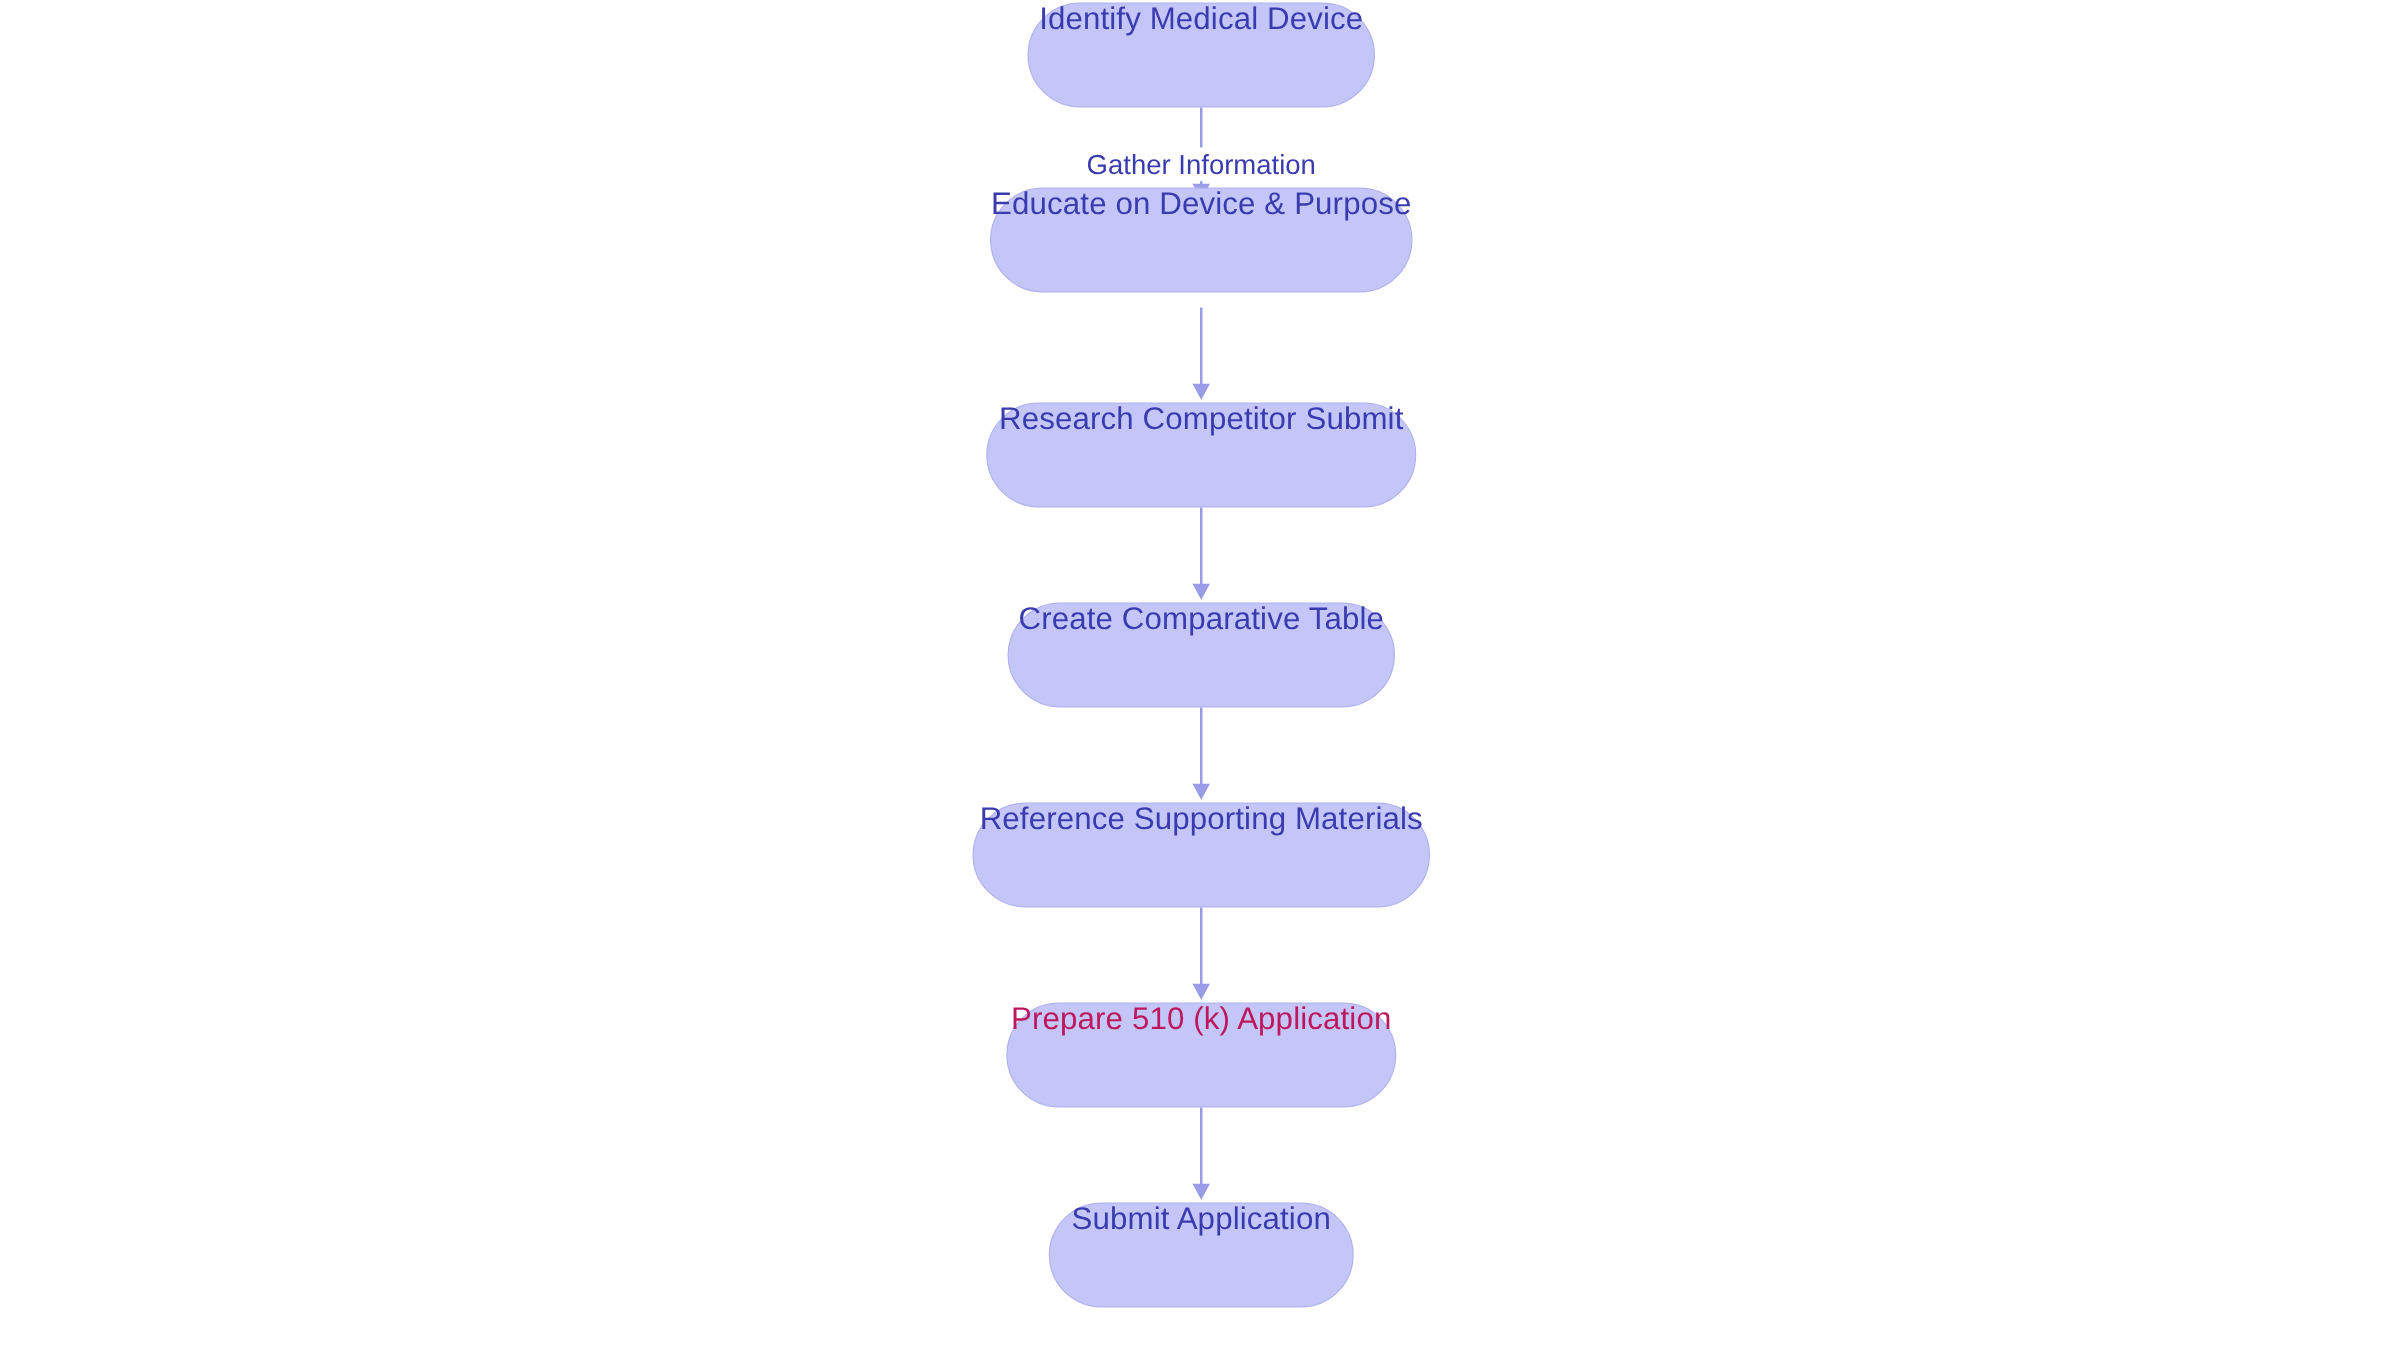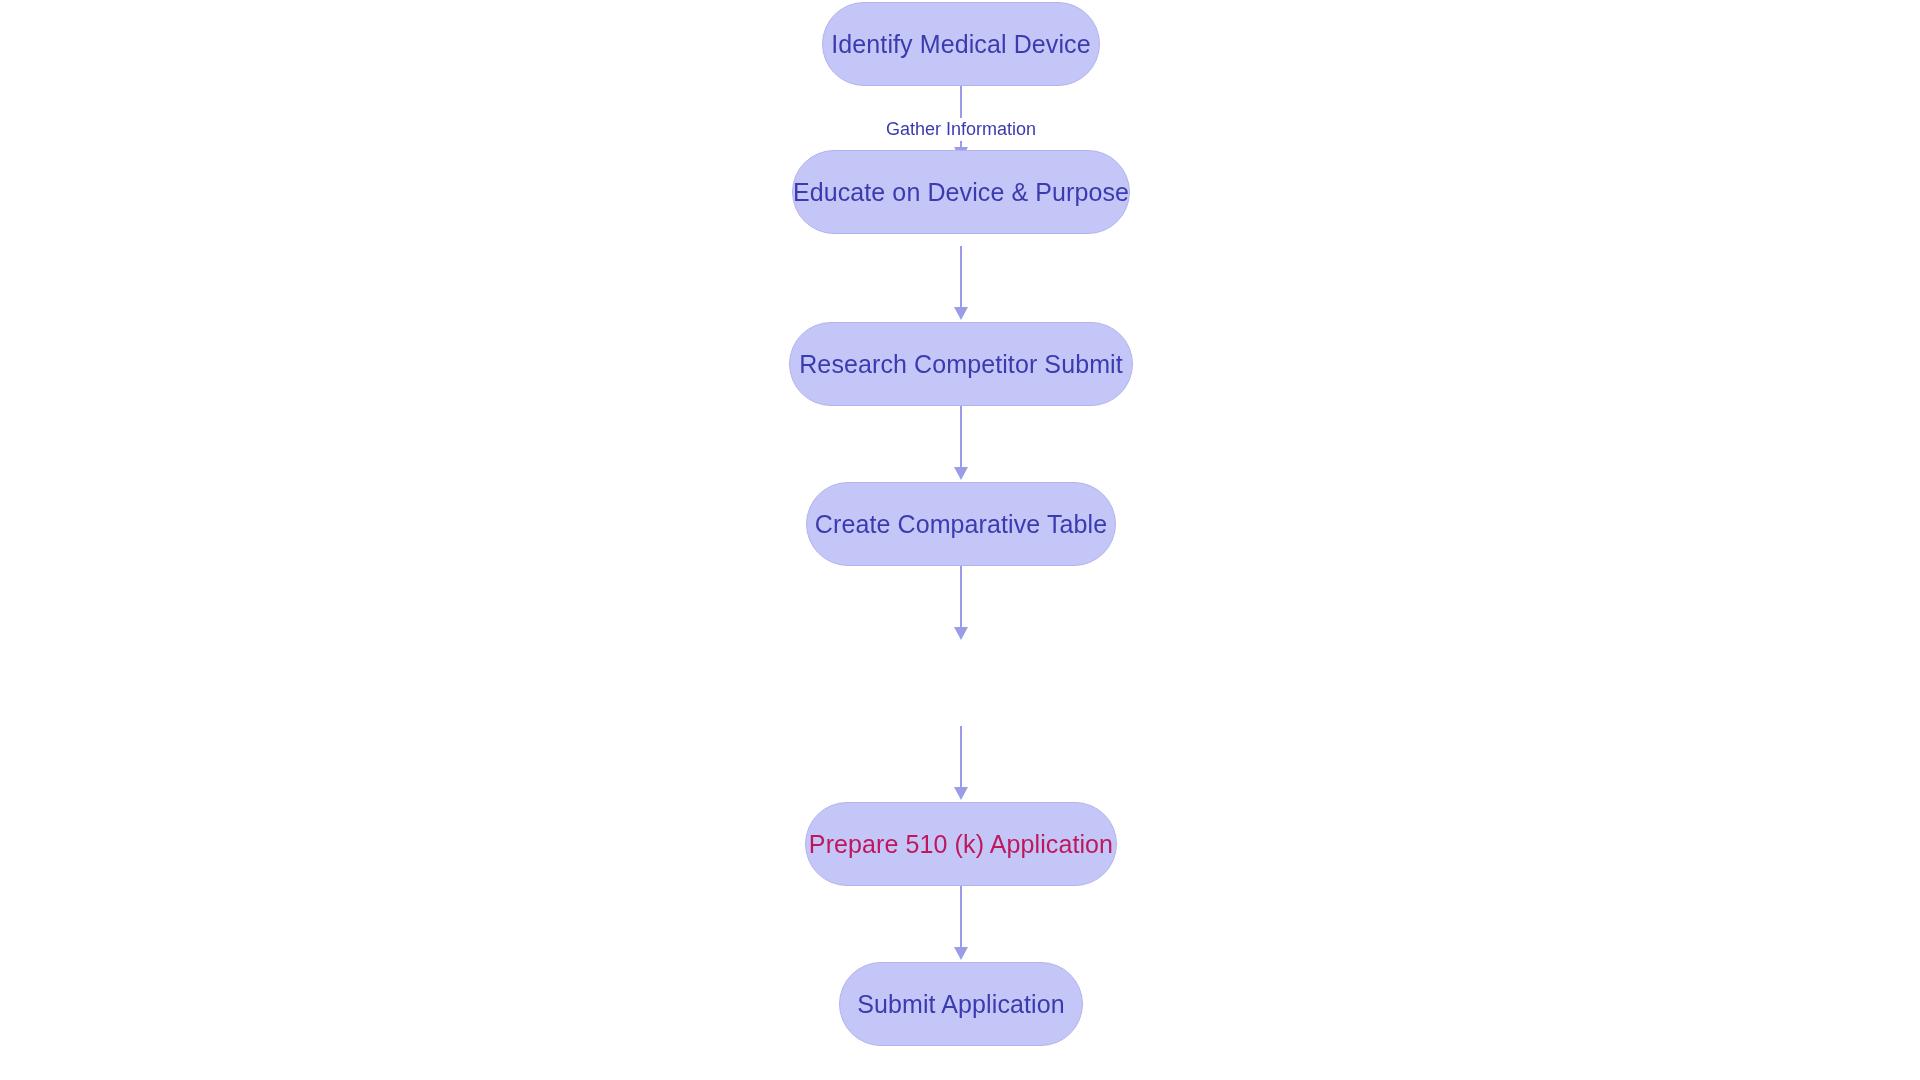--- a/index.html
+++ b/index.html
@@ -23,21 +23,21 @@
 
   
   .node {
     position: absolute;
     box-sizing: border-box;
     height: 84px;
     background: #c5c6f8;
     border: 1px solid #b2b3ee;
     border-radius: 42px;
     display: flex;
-    align-items: center;
+    align-items: flex-start;
     justify-content: center;
     z-index: 3;
   }
   .node-label {
     color: #3b3bb0;
     font-size: 25px;
     font-weight: 400;
     letter-spacing: 0.1px;
     white-space: nowrap;
     line-height: 1;
@@ -61,21 +61,21 @@
     width: 0;
     height: 0;
     border-left: 7px solid transparent;
     border-right: 7px solid transparent;
     border-top: 13px solid #9b9ce8;
   }
   .edge-label {
     position: absolute;
     z-index: 2;
     color: #3b3bb0;
-    font-size: 18px;
+    font-size: 22px;
     white-space: nowrap;
     background: #ffffff;
     padding: 1px 4px;
     line-height: 1.15;
     transform: translateX(-50%);
   }
 </style>
 </head>
 <body>
 
@@ -110,19 +110,22 @@
     </div>
     <div class="node" style="left: 792px; top: 150px; width: 338px; background: rgb(197, 198, 248); border-color: rgb(178, 179, 238);">
       <span class="node-label" style="color: rgb(59, 59, 176);">Educate on Device &amp; Purpose</span>
     </div>
     <div class="node" style="left: 789px; top: 322px; width: 344px; background: rgb(197, 198, 248); border-color: rgb(178, 179, 238);">
       <span class="node-label" style="color: rgb(59, 59, 176);">Research Competitor Submit</span>
     </div>
     <div class="node" style="left: 806px; top: 482px; width: 310px; background: rgb(197, 198, 248); border-color: rgb(178, 179, 238);">
       <span class="node-label" style="color: rgb(59, 59, 176);">Create Comparative Table</span>
     </div>
+    <div class="node" style="left: 778px; top: 642px; width: 366px; background: rgb(197, 198, 248); border-color: rgb(178, 179, 238);">
+      <span class="node-label" style="color: rgb(59, 59, 176);">Reference Supporting Materials</span>
+    </div>
     <div class="node" style="left: 805px; top: 802px; width: 312px; background: rgb(197, 198, 248); border-color: rgb(178, 179, 238);">
       <span class="node-label" style="color: #be185d;">Prepare 510 (k) Application</span>
     </div>
     <div class="node" style="left: 839px; top: 962px; width: 244px; background: rgb(197, 198, 248); border-color: rgb(178, 179, 238);">
       <span class="node-label" style="color: rgb(59, 59, 176);">Submit Application</span>
     </div>
   </div>
 
 </body></html>

